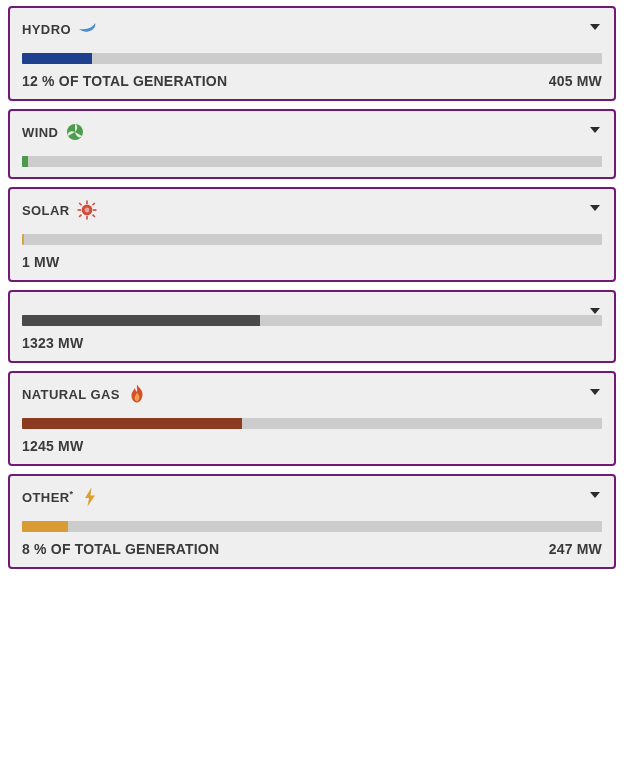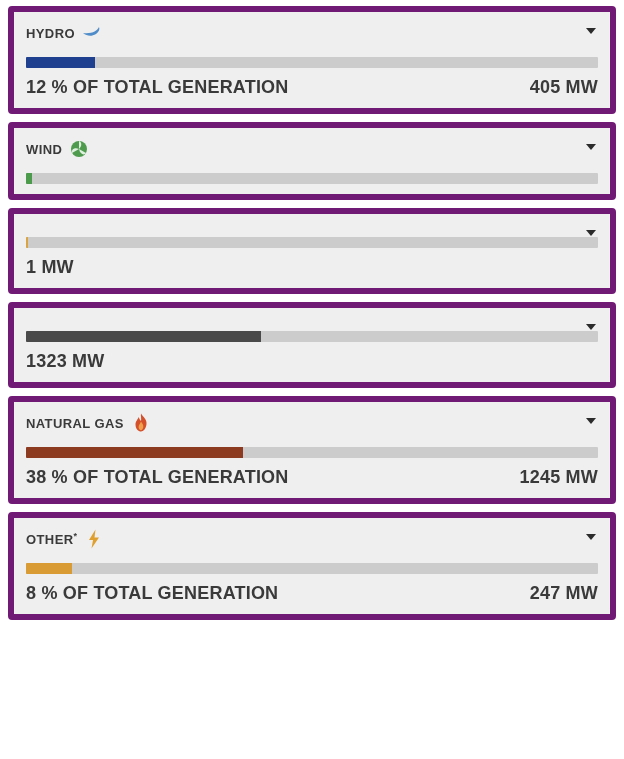--- a/index.html
+++ b/index.html
@@ -12,21 +12,21 @@
     height: 759px;
     font-family: "Liberation Sans", sans-serif;
     color: #333333;
   }
   .panel-list {
     padding: 6px 8px 6px 8px;
     box-sizing: border-box;
   }
   .panel {
     background: #efefef;
-    border: 6px solid #701a75;
+    border: 2px solid #701a75;
     border-radius: 4px;
     margin-bottom: 8px;
     padding: 10px 12px 10px 12px;
     box-sizing: border-box;
     position: relative;
   }
   .panel-header {
     display: flex;
     align-items: center;
     height: 22px;
@@ -68,21 +68,21 @@
   }
   .bar-fill {
     height: 100%;
     width: 0;
   }
   .panel-footer {
     margin-top: 9px;
     display: flex;
     justify-content: space-between;
     align-items: baseline;
-    font-size: 18px;
+    font-size: 14px;
     font-weight: bold;
     color: #3a3a3a;
     letter-spacing: 0.2px;
   }
   .footer-left {
     text-transform: uppercase;
   }
   .footer-right {
     text-transform: uppercase;
   }
@@ -127,20 +127,39 @@
         </svg>
       </span>
     </div>
     <div class="caret"></div>
     <div class="bar-track">
       <div class="bar-fill" style="width: 1%; background: rgb(76, 154, 76);"></div>
     </div>
   </div>
 
   <div class="panel">
+    <div class="panel-header">
+      <span class="panel-title">SOLAR</span>
+      <span class="panel-icon">
+        <svg width="20" height="20" viewBox="0 0 20 20" aria-hidden="true">
+          <g fill="#cf4b3b">
+            <circle cx="10" cy="10" r="5.4"></circle>
+            <rect x="9.2" y="0.5" width="1.6" height="3.5"></rect>
+            <rect x="9.2" y="16" width="1.6" height="3.5"></rect>
+            <rect x="0.5" y="9.2" width="3.5" height="1.6"></rect>
+            <rect x="16" y="9.2" width="3.5" height="1.6"></rect>
+            <rect x="2.5" y="2.5" width="1.6" height="3.3" transform="rotate(-45 3.3 4.1)"></rect>
+            <rect x="15.9" y="2.5" width="1.6" height="3.3" transform="rotate(45 16.7 4.1)"></rect>
+            <rect x="2.5" y="14.2" width="1.6" height="3.3" transform="rotate(45 3.3 15.8)"></rect>
+            <rect x="15.9" y="14.2" width="1.6" height="3.3" transform="rotate(-45 16.7 15.8)"></rect>
+          </g>
+          <circle cx="10" cy="10" r="2.4" fill="#e8a39a"></circle>
+        </svg>
+      </span>
+    </div>
     <div class="caret"></div>
     <div class="bar-track">
       <div class="bar-fill" style="width:0.3%;background:#d9a441;"></div>
     </div>
     <div class="panel-footer">
       <span class="footer-right">1 MW</span>
     </div>
   </div>
 
   <div class="panel">
@@ -161,21 +180,20 @@
           <path d="M8 0.5 C10 4, 14 6, 13.5 11 C13.2 15.5, 10.5 18.5, 8 18.5 C5.5 18.5, 2.5 16, 2.5 11.5 C2.5 8, 5 6.5, 5.5 4 C6.5 6, 7 7, 8 8 C8.6 5.5, 7.5 3, 8 0.5 Z" fill="#d4502a"></path>
           <path d="M8 8.5 C9.3 10.5, 10.6 12, 10.3 14 C10 16, 9 17.2, 8 17.2 C6.8 17.2, 5.6 16, 5.6 14 C5.6 12, 7 11, 8 8.5 Z" fill="#f0a04b"></path>
         </svg>
       </span>
     </div>
     <div class="caret"></div>
     <div class="bar-track">
       <div class="bar-fill" style="width:38%;background:#8c3b21;"></div>
     </div>
     <div class="panel-footer">
-      <span class="footer-left">38 % OF TOTAL GENERATION</span>
       <span class="footer-right">1245 MW</span>
     </div>
   </div>
 
   <div class="panel">
     <div class="panel-header">
       <span class="panel-title"><span>OTHER</span><span class="sup">*</span></span>
       <span class="panel-icon">
         <svg width="14" height="20" viewBox="0 0 14 20" aria-hidden="true">
           <path d="M8.5 0.5 L2 11 L6 11 L4.5 19.5 L12 8.5 L7.5 8.5 Z" fill="#e0a030"></path>

